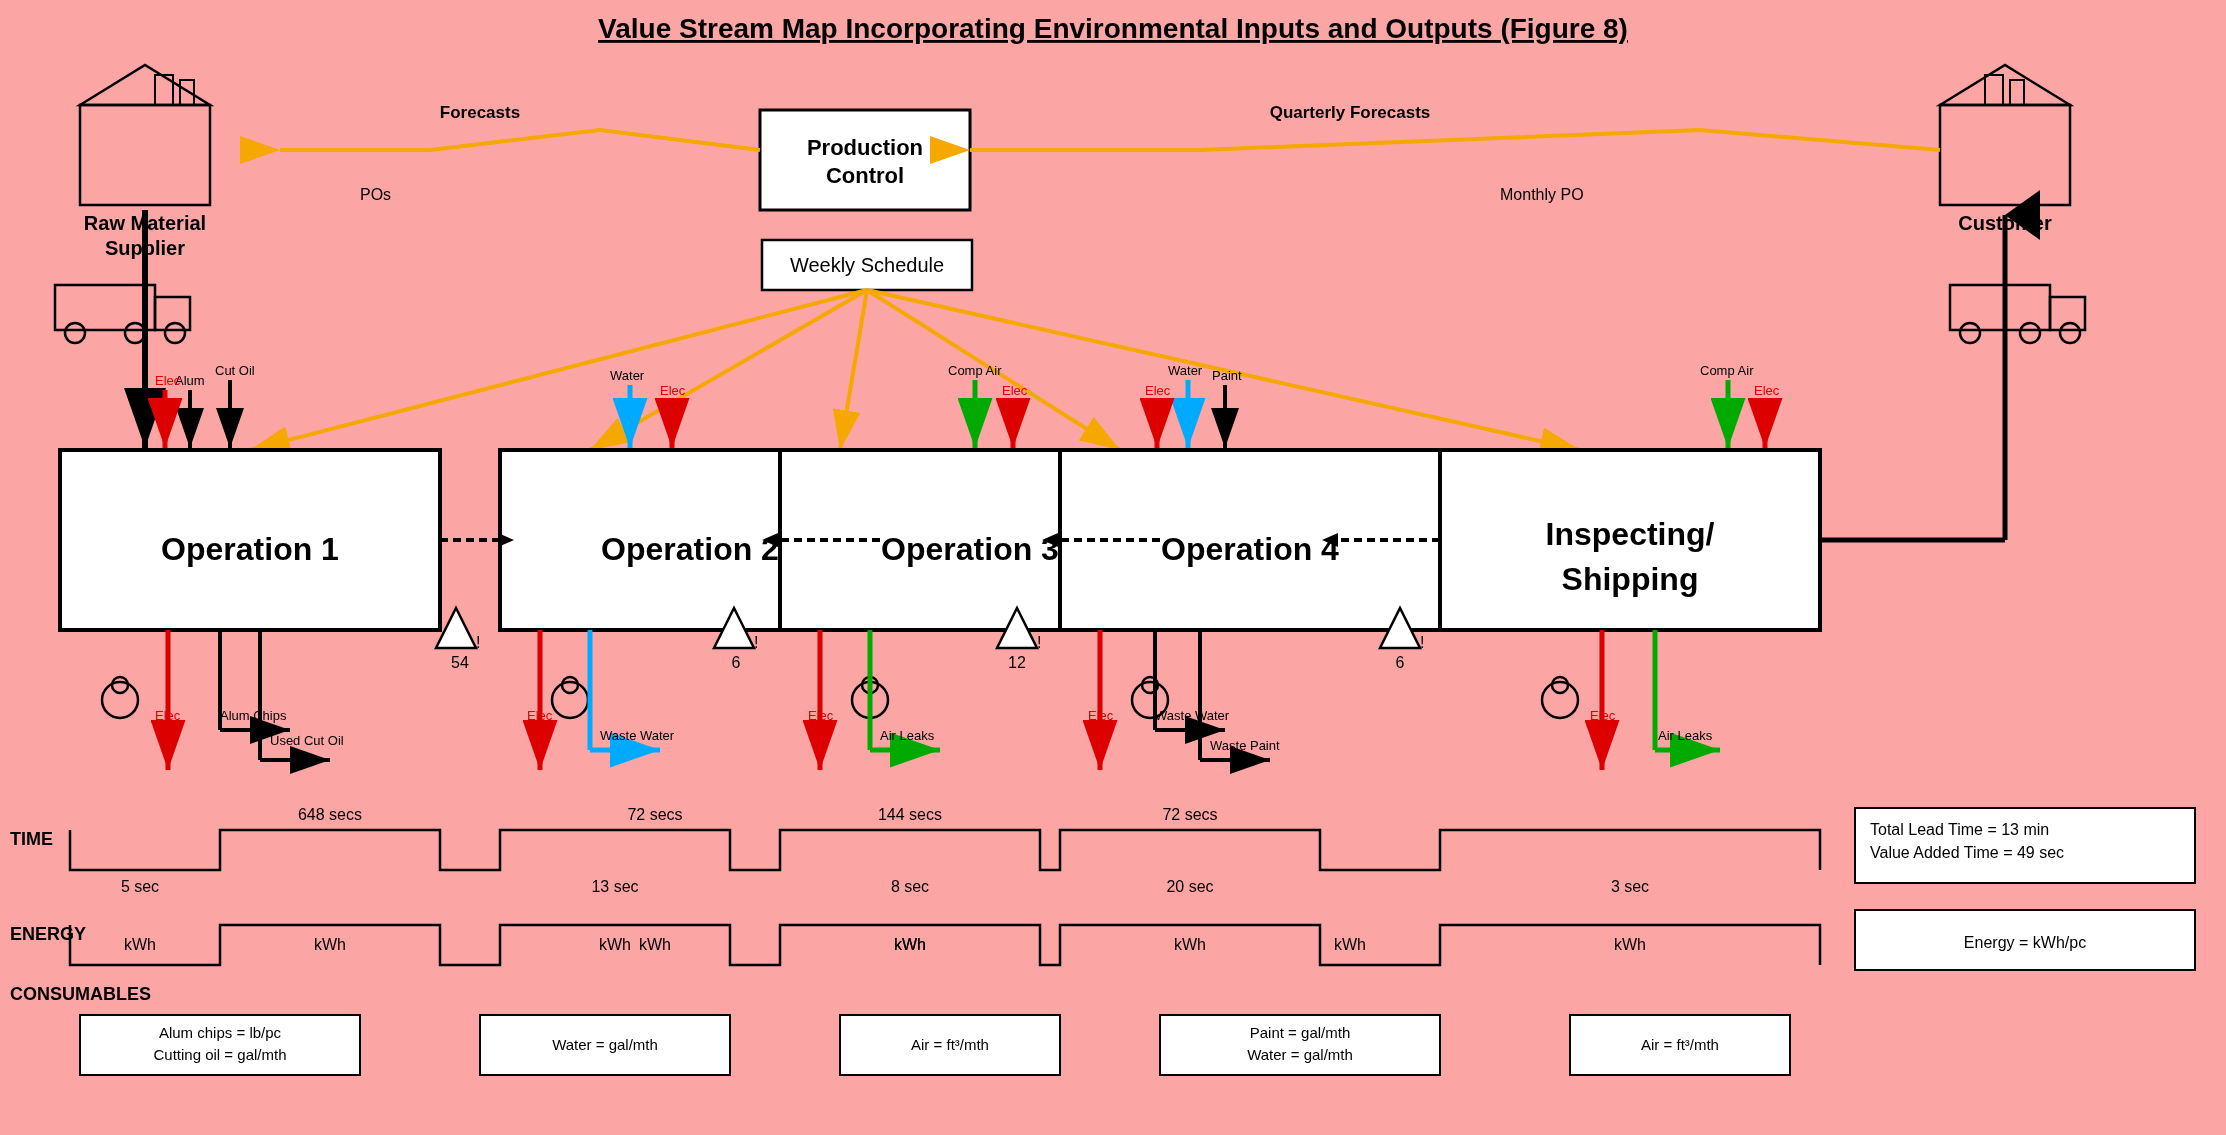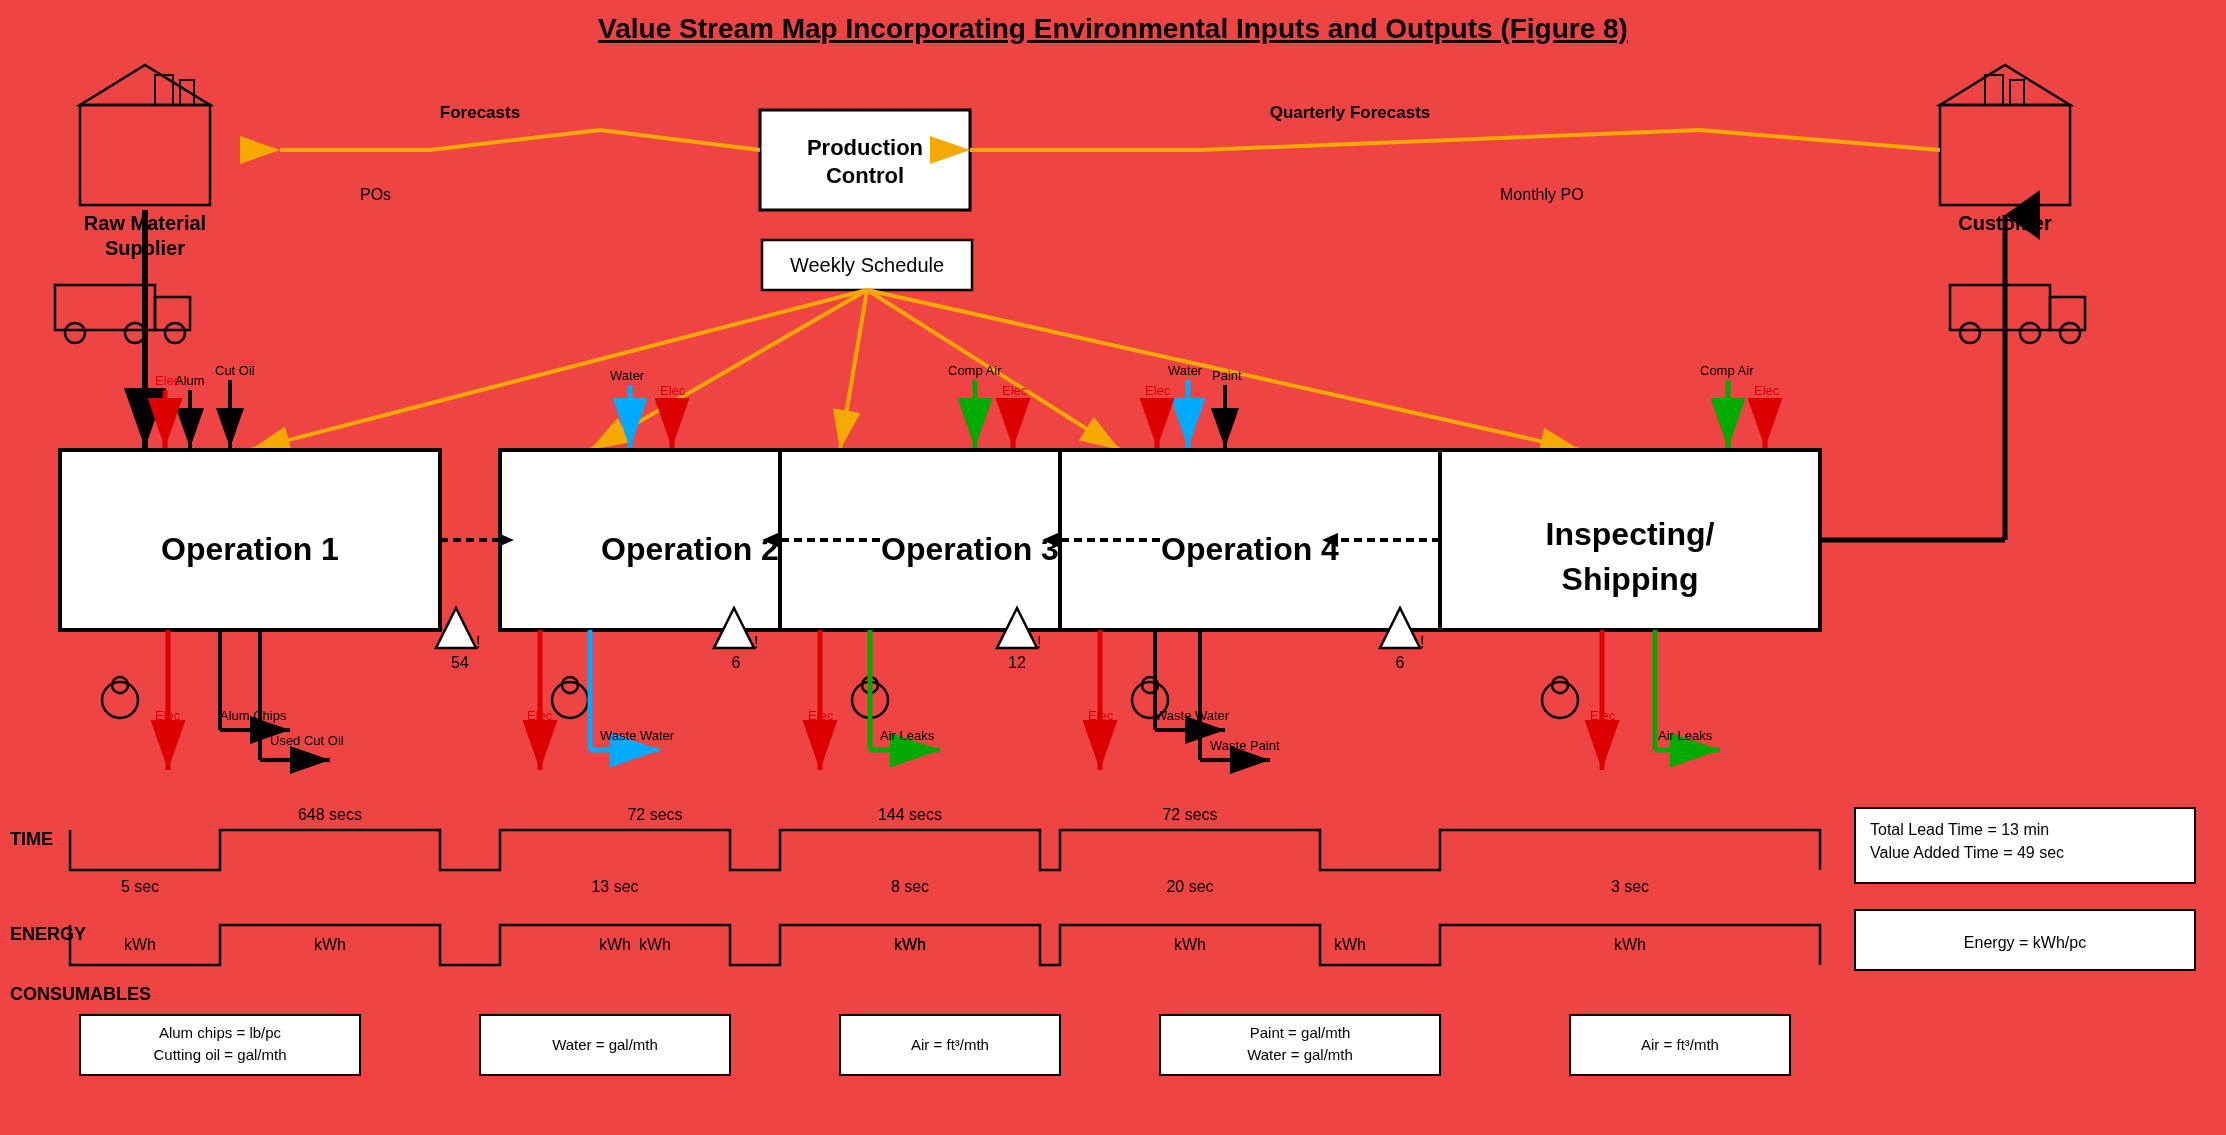--- a/index.html
+++ b/index.html
@@ -8,21 +8,21 @@
       font-family: Arial, sans-serif;
       width: 2226px;
       height: 1135px;
       overflow: hidden;
       position: relative;
     }
     .page-container {
       width: 2226px;
       height: 1135px;
       position: relative;
-      background: #ef4444;
+      background: #fca5a5;
     }
   </style>
 </head>
 <body>
 
 <div class="page-container">
 
   <svg width="2226" height="1135" style="position:absolute;top:0;left:0;">
 
     <text x="1113" y="38" text-anchor="middle" font-size="28" font-weight="bold" font-family="Arial" text-decoration="underline">Value Stream Map Incorporating Environmental Inputs and Outputs (Figure 8)</text>

